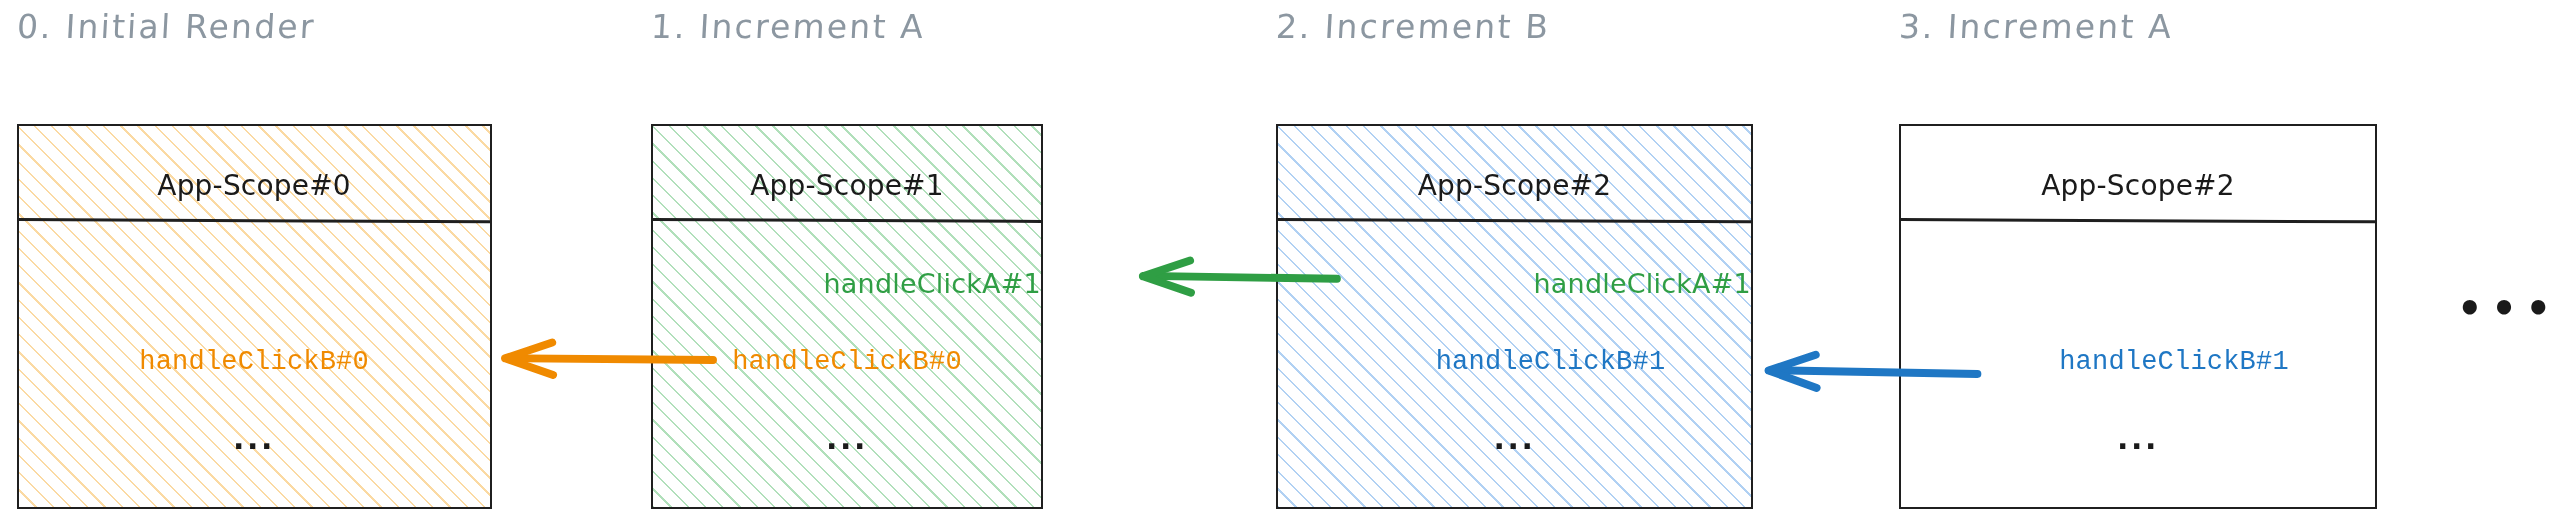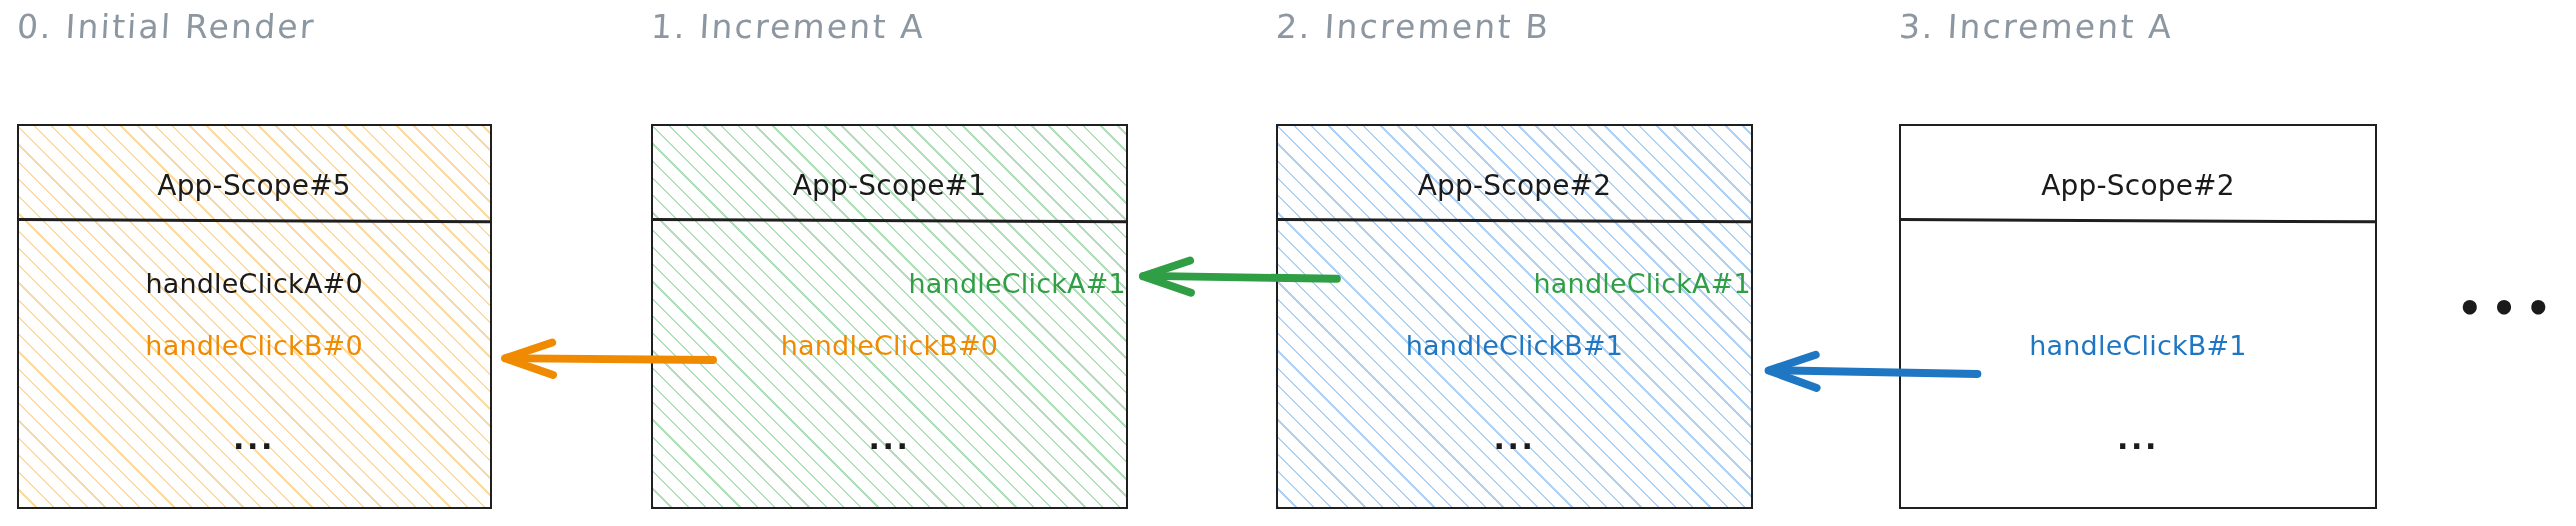--- a/index.html
+++ b/index.html
@@ -109,32 +109,32 @@
     font-family: "DejaVu Sans", sans-serif;
     color: #1a1a1a;
     font-size: 27px;
     line-height: 31px;
     letter-spacing: 0.2px;
   }
 
   .scope-header { top: 44px; font-size: 28px; }
 
   .scope-line.row-a  { top: 142px; }
-  .scope-line.row-b  { top: 204px; }
+  .scope-line.row-b  { top: 221px; font-family: Liberation Mono, monospace; }
   .scope-line.row-dots {
     top: 297px;
     font-size: 30px;
     letter-spacing: 2.6px;
     font-weight: 700;
   }
 
   .c-black  { color: #1a1a1a; }
   .c-orange { color: #f08a00; }
   .c-green  { color: #2f9e44; text-align: right; }
-  .c-blue   { color: #1f77c4; }
+  .c-blue   { color: #1f77c4; margin-left: 36px; }
 
   
   .arrow-svg {
     position: absolute;
     top: 0; left: 0;
     width: 2576px;
     height: 527px;
     pointer-events: none;
     overflow: visible;
   }
@@ -157,31 +157,30 @@
 <body>
 
 <div id="stage">
 
   <div class="panel" style="left:16.6px; width:475px;">
     <div class="panel-title">0. Initial Render</div>
 
     <div class="scope-box" style="left:0px; width:475px;">
       <div class="hatch hatch-orange"></div>
       <div class="divider"></div>
-      <div class="scope-header c-black">App-Scope#5</div>
-      <div class="scope-line row-a c-black">handleClickA#0</div>
+      <div class="scope-header c-black">App-Scope#0</div>
       <div class="scope-line row-b c-orange">handleClickB#0</div>
       <div class="scope-line row-dots c-black">...</div>
     </div>
   </div>
 
   <div class="panel" style="left:651px; width:477px;">
     <div class="panel-title">1. Increment A</div>
 
-    <div class="scope-box" style="left:0px; width:477px;">
+    <div class="scope-box" style="left:0px; width:392px;">
       <div class="hatch hatch-green"></div>
       <div class="divider"></div>
       <div class="scope-header c-black">App-Scope#1</div>
       <div class="scope-line row-a c-green">handleClickA#1</div>
       <div class="scope-line row-b c-orange">handleClickB#0</div>
       <div class="scope-line row-dots c-black">...</div>
     </div>
   </div>
 
   <div class="panel" style="left:1276px; width:477px;">

